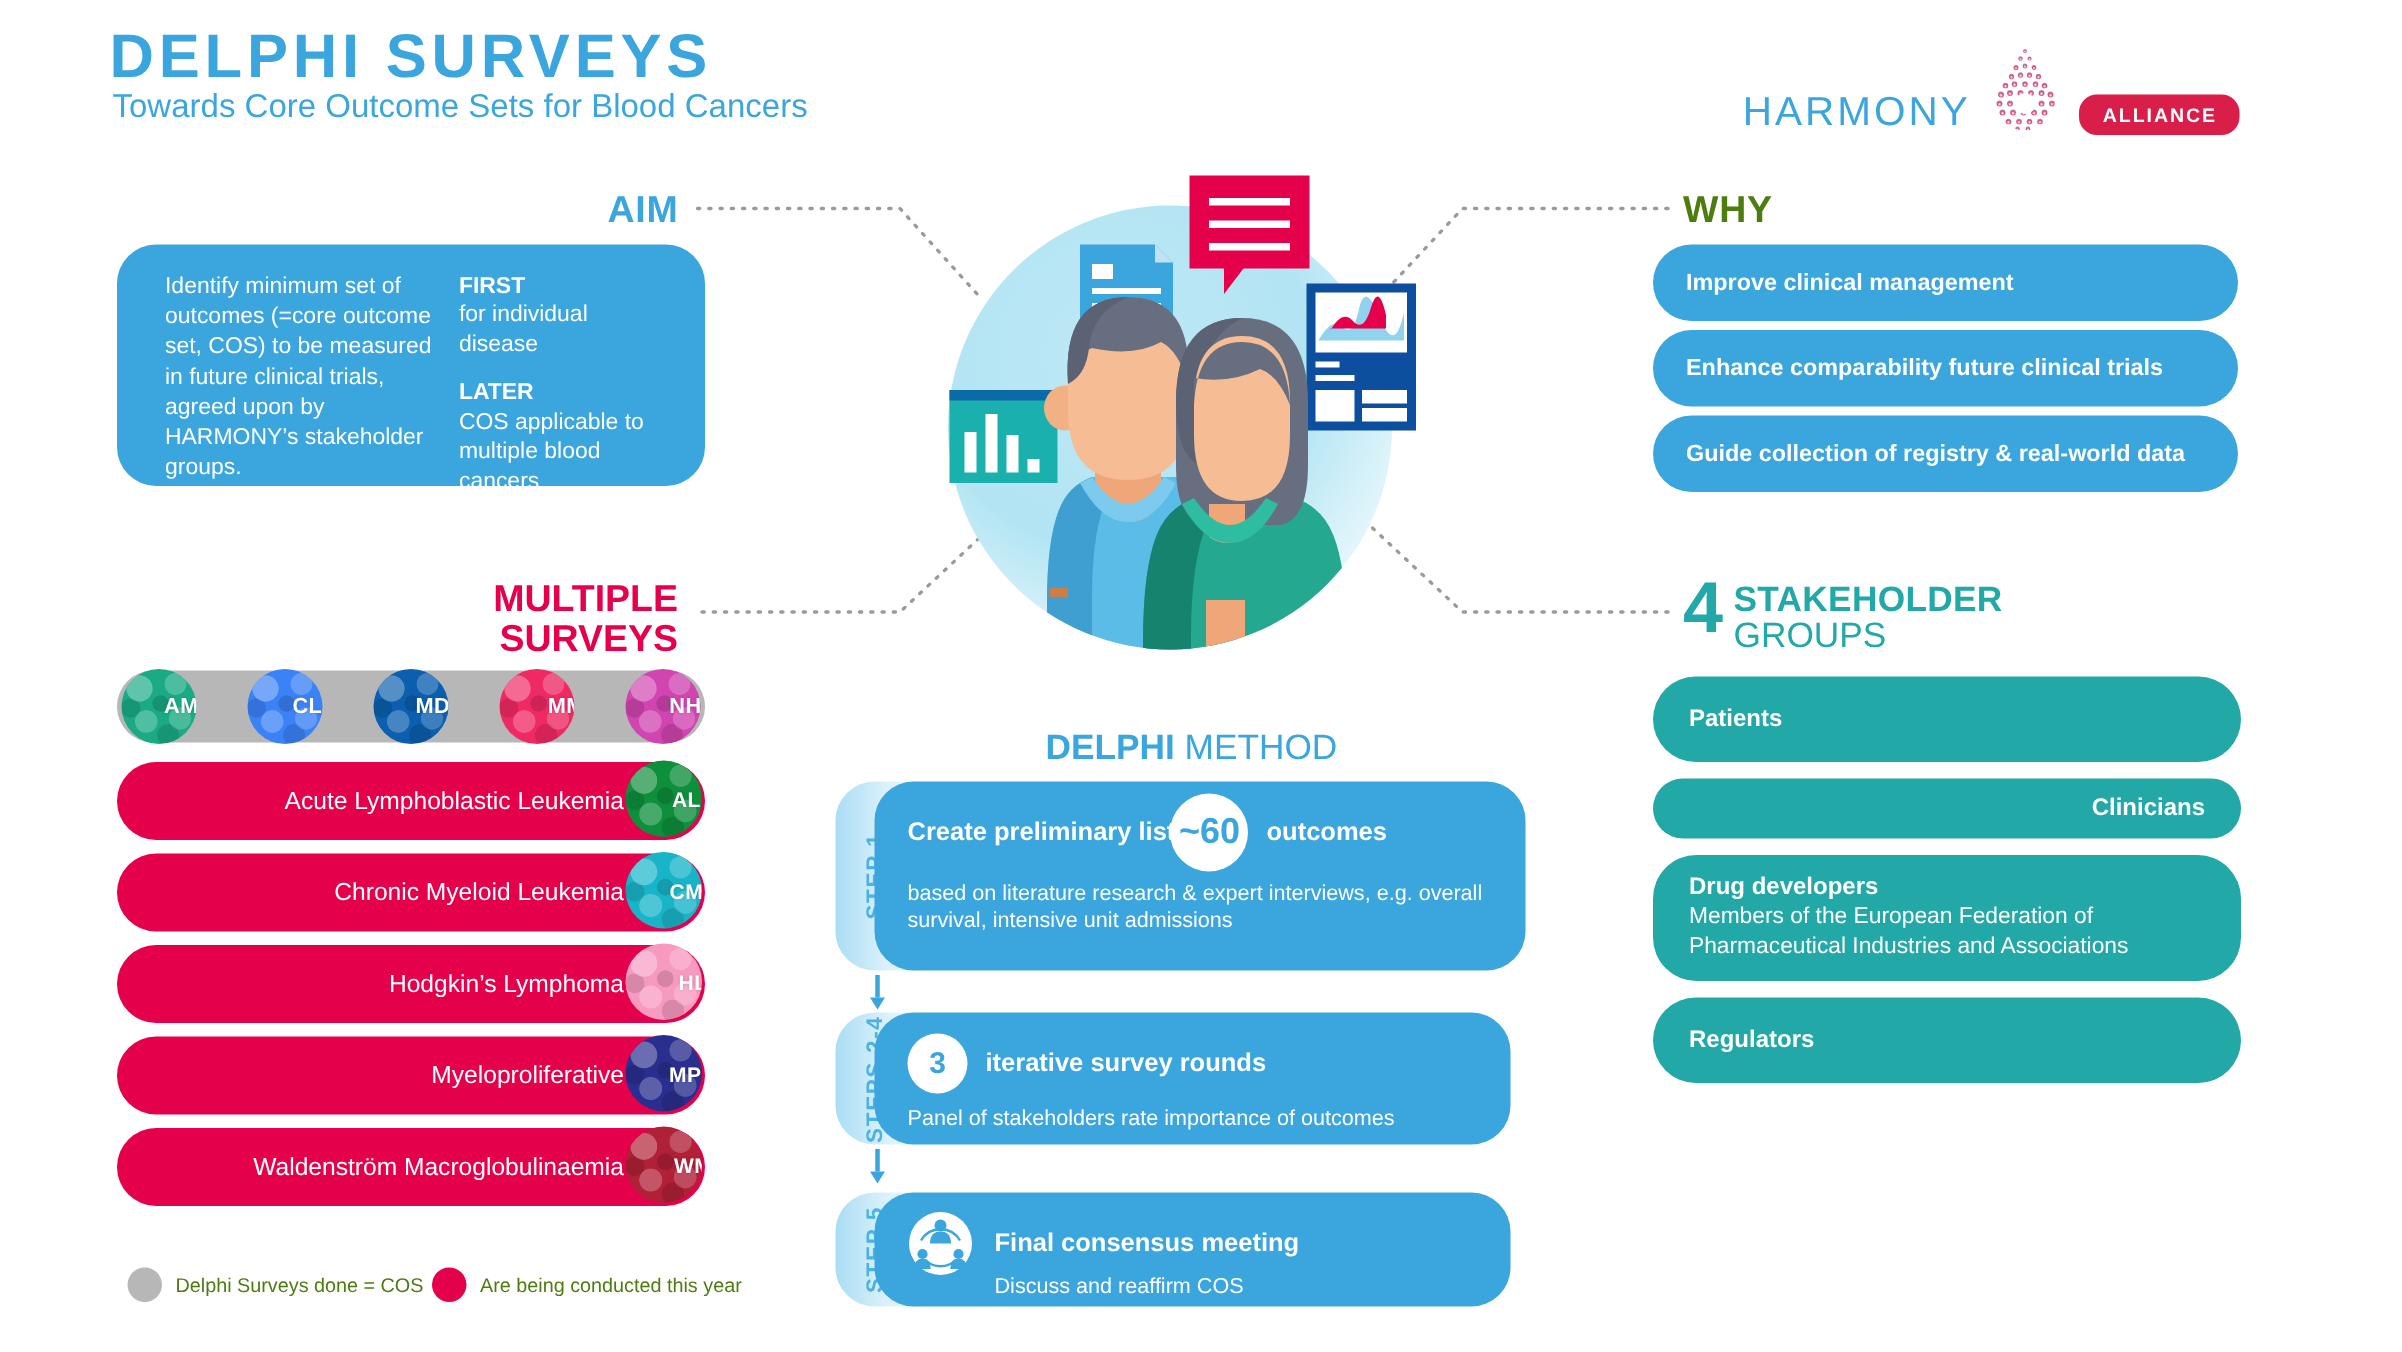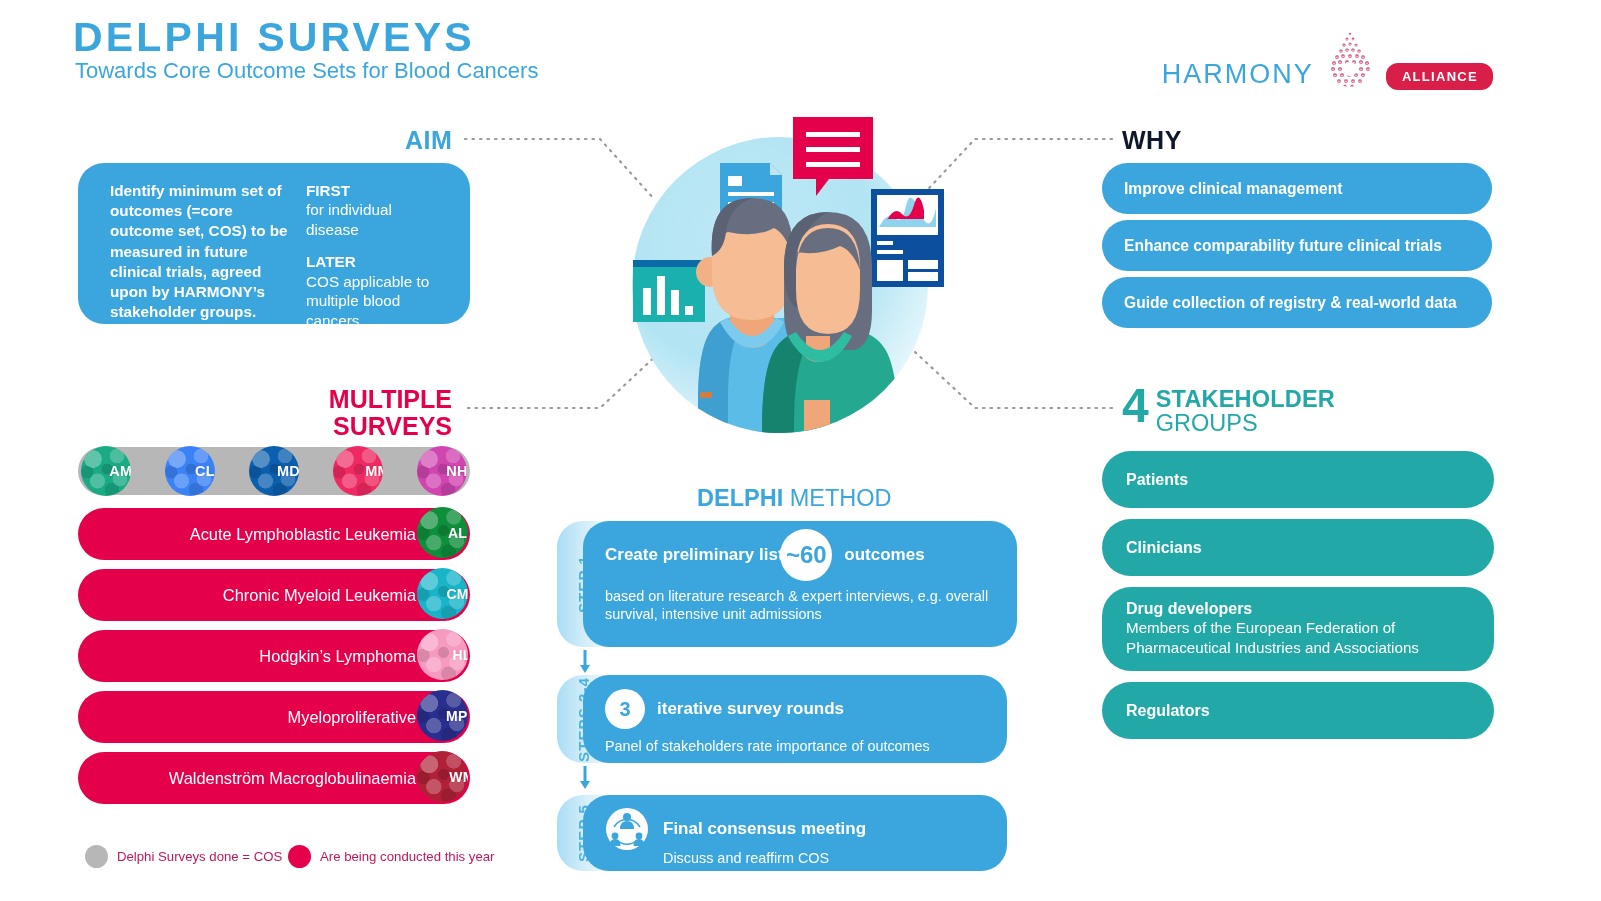--- a/index.html
+++ b/index.html
@@ -22,34 +22,34 @@
   #brand-word { font-size:27px; letter-spacing:2px; color:#3aa6dd; font-weight:400; }
   #brand-drop { width:48px; height:62px; position:relative; margin-left:2px; margin-top:-12px; }
   #brand-badge {
     background:#d91e49; color:#fff; font-size:13px; font-weight:bold;
     letter-spacing:1.3px; padding:6px 15px 6px 16px; border-radius:12px; margin-left:2px;
   }
 
   
   .sec-head { position:absolute; font-weight:bold; white-space:nowrap; }
   #aim-head { left:405px; top:126px; font-size:25px; color:#3aa6dd; letter-spacing:.5px; }
-  #why-head { left:1122px; top:126px; font-size:25px; color:#0f172a; letter-spacing:.5px; }
+  #why-head { left:1122px; top:126px; font-size:25px; color:#4d7c0f; letter-spacing:.5px; }
   #ms-head  { left:342px; top:388px; font-size:25px; color:#e6records; }
   #ms-head  { color:#e5004c; text-align:right; line-height:1.08; }
   #sg-head  { left:1122px; top:385px; color:#23a8a8; }
 
   .dotted { position:absolute; }
 
   
   #aim-box {
     position:absolute; left:78px; top:163px; width:392px; height:161px;
     background:#3aa6dd; border-radius:26px; color:#fff;
     display:flex; padding:18px 22px 16px 32px; gap:16px;
   }
-  #aim-main { width:190px; font-size:15.3px; font-weight:bold; line-height:1.32; }
+  #aim-main { width:190px; font-size:15.3px; font-weight:normal; line-height:1.32; }
   #aim-side { width:150px; font-size:15.3px; line-height:1.27; }
   #aim-side .lbl { font-weight:bold; display:block; }
   #aim-side .grp2 { margin-top:13px; display:block; }
 
   
   #why-list { position:absolute; left:1102px; top:163px; width:390px; }
   .why-pill {
     background:#3aa6dd; color:#fff; border-radius:28px; height:51px;
     display:flex; align-items:center; padding-left:22px;
     font-size:15.6px; font-weight:bold; margin-bottom:6px;
@@ -89,21 +89,21 @@
     display:flex; align-items:center; justify-content:flex-end;
     padding-right:54px; color:#fff; font-size:16.4px;
   }
   .survey-row .rowbadge {
     position:absolute; right:2px; top:-1px; width:51px; height:51px; font-size:14px;
   }
 
   #ms-legend { position:absolute; left:85px; top:845px; display:flex; align-items:center; gap:9px; }
   #ms-legend2 { position:absolute; left:288px; top:845px; display:flex; align-items:center; gap:9px; }
   .leg-dot { width:23px; height:23px; border-radius:50%; flex:none; }
-  .leg-txt { font-size:13.2px; color:#be185d; white-space:nowrap; }
+  .leg-txt { font-size:13.2px; color:#4d7c0f; white-space:nowrap; }
 
   
   #sg-head { position:absolute; left:1122px; top:385px; display:flex; align-items:flex-start; }
   #sg-num { font-size:48px; font-weight:bold; color:#23a8a8; line-height:.88; margin-right:7px; }
   #sg-words { font-size:23.5px; font-weight:bold; color:#23a8a8; line-height:1.02; padding-top:3px; }
   #sg-words .l1 { letter-spacing:.2px; }
   #sg-words .l2 { font-weight:normal; display:block; }
 
   #sg-list { position:absolute; left:1102px; top:451px; width:392px; }
   .sg-pill {
@@ -397,21 +397,21 @@
     <span id="sg-num">4</span>
     <span id="sg-words">
       <span class="l1">STAKEHOLDER</span>
       <span class="l2">GROUPS</span>
     </span>
   </div>
   <div id="sg-list">
       <div class="sg-pill" style="height: 57px;">
         <div class="t">Patients</div>
       </div>
-      <div class="sg-pill" style="height: 57px;">
+      <div class="sg-pill" style="height: 40px; text-align: right;">
         <div class="t">Clinicians</div>
       </div>
       <div class="sg-pill" style="height: 84px;">
         <div class="t">Drug developers</div>
         <div class="s">Members of the European Federation of Pharmaceutical Industries and Associations</div>
       </div>
       <div class="sg-pill" style="height: 57px;">
         <div class="t">Regulators</div>
       </div>
     </div>

